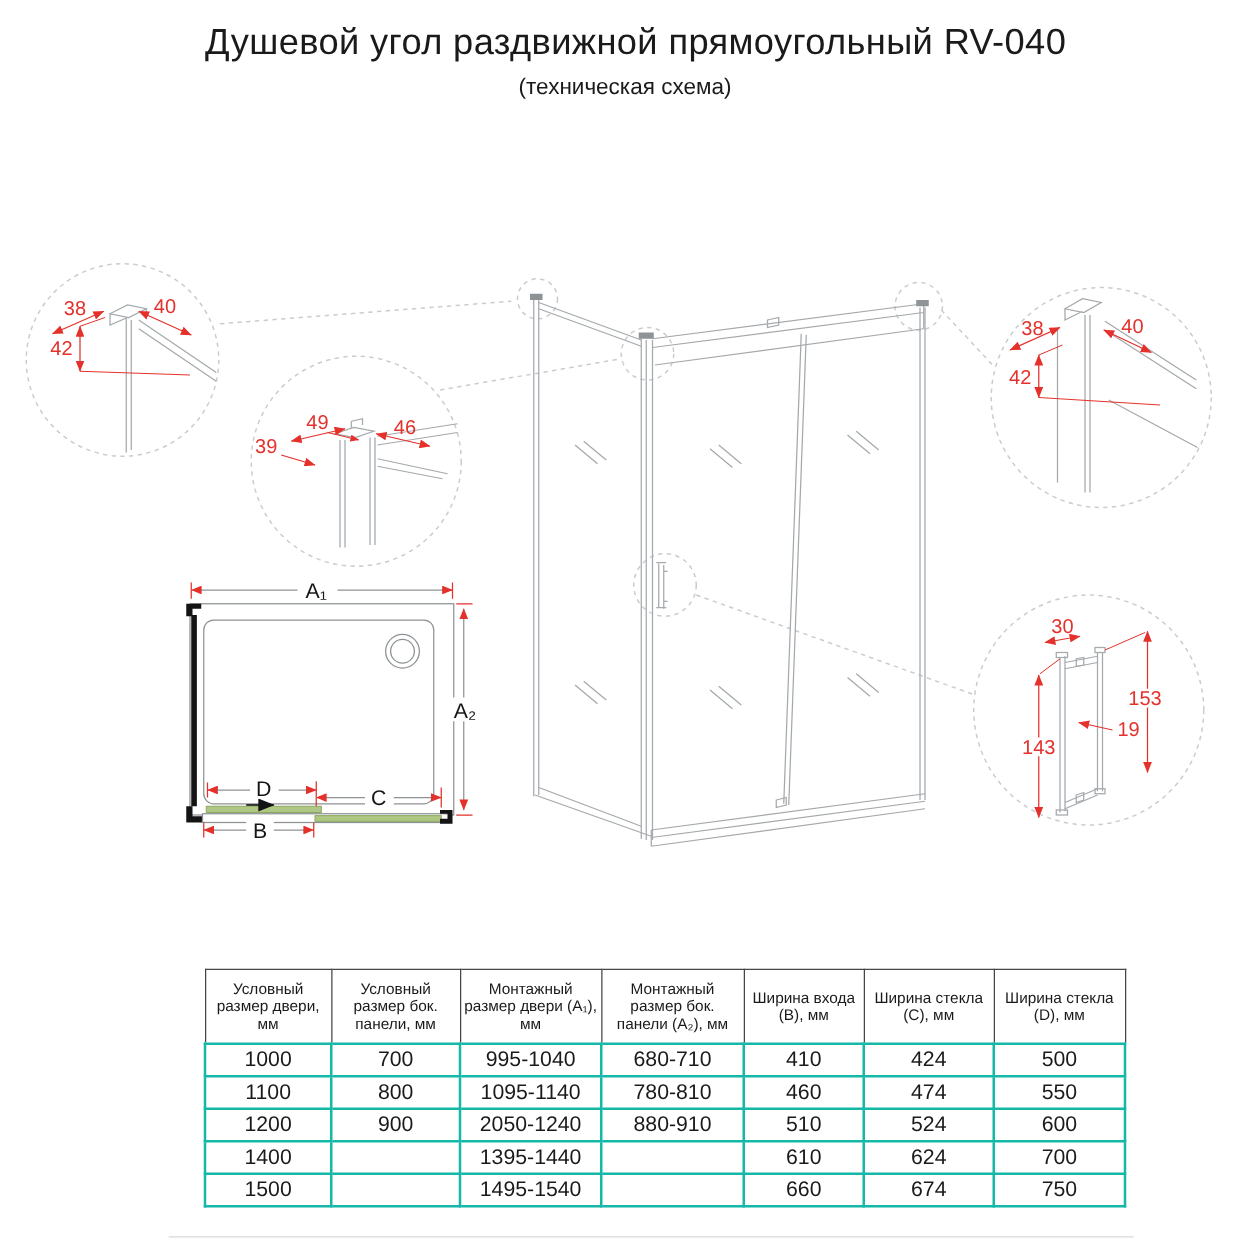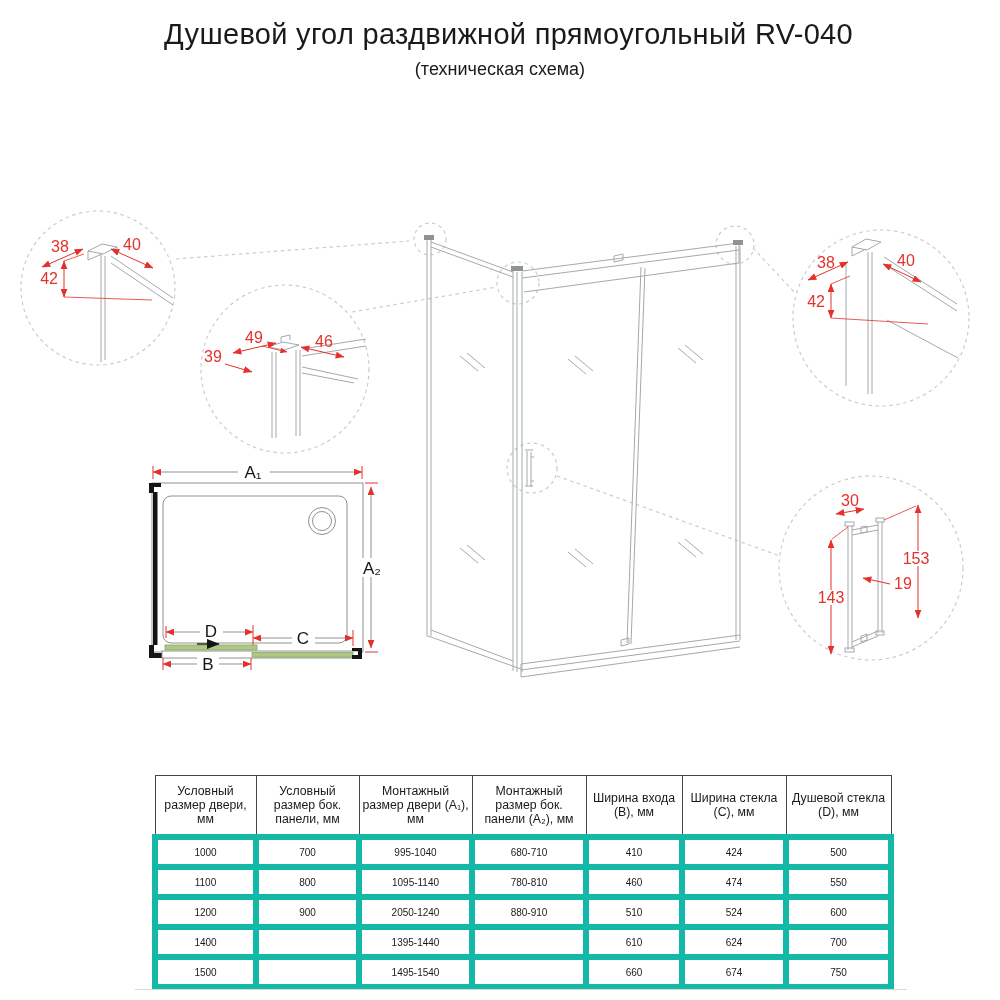--- a/index.html
+++ b/index.html
@@ -5,25 +5,25 @@
   html,body{margin:0;padding:0;background:#fff;}
   body{width:1000px;height:1000px;position:relative;overflow:hidden;
        font-family:"Liberation Sans",sans-serif;color:#1a1a1a;}
   .title-wrap{position:absolute;top:16px;left:0;width:1000px;text-align:center;}
   .title-line1{font-size:29px;line-height:36px;letter-spacing:.3px;margin-left:17px;}
   .title-line2{font-size:18px;line-height:34px;}
   svg{position:absolute;top:0;left:0;}
   svg text{font-family:"Liberation Sans",sans-serif;}
   .dimtxt{fill:#e4312b;font-size:16px;}
   .plantxt{fill:#161616;font-size:17px;}
-  .spec-table{position:absolute;left:152px;top:775px;border-collapse:collapse;
+  .spec-table{position:absolute;left:163px;top:775px;border-collapse:collapse;
       table-layout:fixed;width:736px;background:#fff;}
   .spec-table th{font-weight:normal;font-size:12.3px;line-height:1.14;height:56px;
       border:1px solid #454545;padding:1px 2px;text-align:center;vertical-align:middle;}
-  .spec-table td{font-size:10px;height:24px;border:6px solid #14b8a6;
+  .spec-table td{font-size:17px;height:24px;border:2px solid #14b8a6;
       text-align:center;padding:0 2px;}
   .footer-rule{position:absolute;left:135px;top:989px;width:772px;height:0;
       border-top:1.5px solid #d8d8d8;}
 </style>
 </head>
 <body>
 
 <div class="title-wrap">
   <div class="title-line1">Душевой угол раздвижной прямоугольный RV-040</div>
   <div class="title-line2">(техническая схема)</div>
@@ -212,21 +212,21 @@
       <col style="width:105px">
   </colgroup>
   <thead>
     <tr>
       <th>Условный размер двери, мм</th>
       <th>Условный размер бок. панели, мм</th>
       <th>Монтажный размер двери (A₁), мм</th>
       <th>Монтажный размер бок. панели (A₂), мм</th>
       <th>Ширина входа (B), мм</th>
       <th>Ширина стекла (C), мм</th>
-      <th>Душевой стекла (D), мм</th>
+      <th>Ширина стекла (D), мм</th>
     </tr>
   </thead>
   <tbody>
     <tr>
       <td>1000</td>
         <td>700</td>
         <td>995-1040</td>
         <td>680-710</td>
         <td>410</td>
         <td>424</td>

